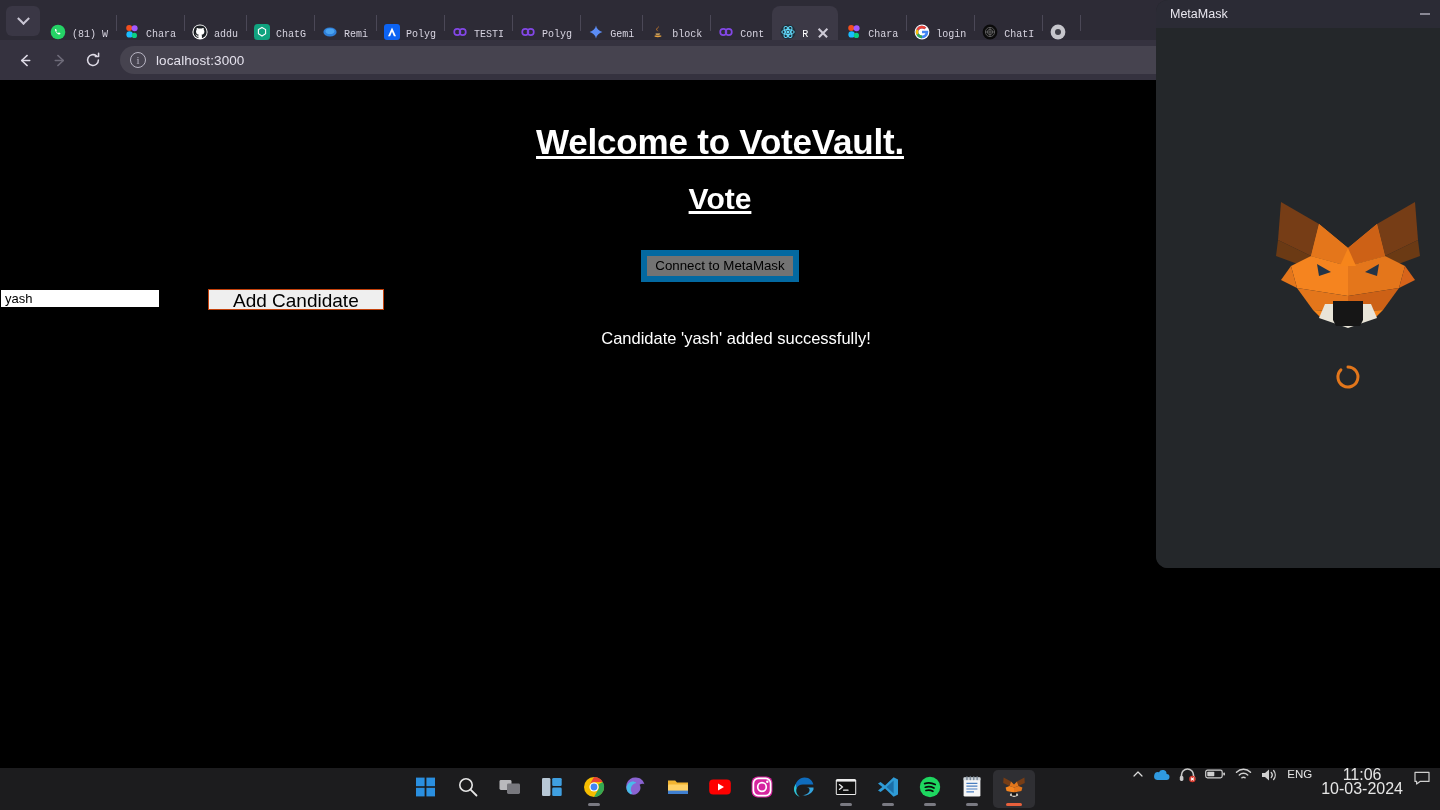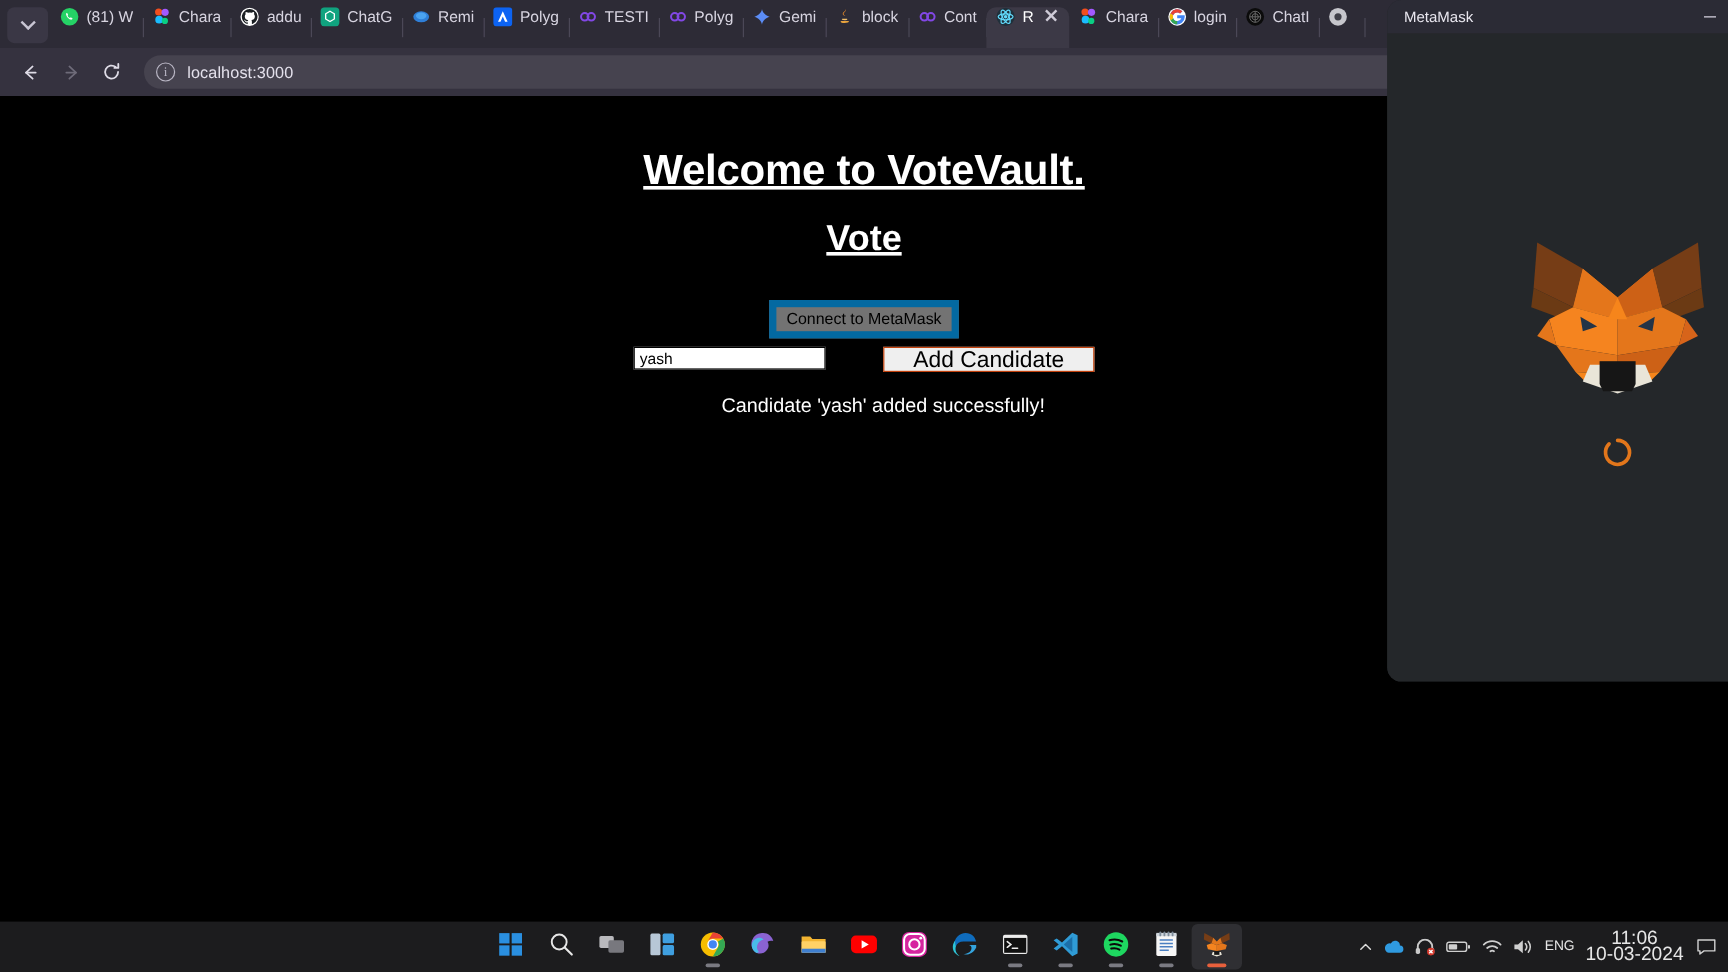--- a/index.html
+++ b/index.html
@@ -24,25 +24,26 @@
   .tablist-btn {
     width:34px; height:30px; margin:0 2px 4px 6px;
     border-radius:6px; background:#3a3745;
     display:flex; align-items:center; justify-content:center;
     flex:0 0 auto; cursor:pointer;
   }
   .chev { width:9px; height:9px; border-right:2px solid #c9c6d4; border-bottom:2px solid #c9c6d4;
           transform:rotate(45deg) translate(-2px,-2px); }
   .tabs-wrap { display:flex; align-items:flex-end; height:40px; flex:1 1 auto; overflow:hidden; }
   .tab {
-    position:relative; display:flex; align-items:flex-start; gap:6px;
+    position:relative; display:flex; align-items:flex-end; gap:6px;
     height:34px; padding:0 8px; flex:0 0 auto;
-    color:#d7d4e0; font-size:13px; cursor:pointer;
+    color:#d7d4e0; font-size:10px; cursor:pointer;
     border-radius:8px 8px 0 0;
     white-space:nowrap;
+    font-family:Liberation Mono, monospace;
   }
   .tab .sep {
     position:absolute; right:-1px; top:9px; width:1px; height:16px; background:#4b4857;
   }
   .tab.active { background:#3c3946; color:#fff; }
   .tab .label { overflow:hidden; max-width:52px; text-overflow:clip; }
   .tab .fav { width:16px; height:16px; flex:0 0 auto; display:block; }
   .tab .closex {
     width:14px; height:14px; position:relative; flex:0 0 auto; margin-left:2px; cursor:pointer;
   }
@@ -81,21 +82,21 @@
   .h-vote {
     margin-top:20px; font-size:30px; font-weight:bold; text-decoration:underline;
   }
   .btn-connect {
     margin-top:34px; display:inline-block;
     background:#737373; color:#000; border:6px solid #0369a1;
     font-size:13.3px; font-family:"Liberation Sans", sans-serif;
     padding:2px 8px; line-height:16px; cursor:pointer;
   }
   .formrow {
-    margin-top:7px; display:flex; justify-content:center; align-items:stretch;gap:48px;
+    margin-top:7px; display:flex; align-items:stretch;gap:48px;
   }
   .cand-input {
     width:160px; height:19px; background:#fff; color:#000;
     border:1px solid #000; font-size:13px; padding:1px 4px;
     font-family:"Liberation Sans", sans-serif; outline:none;
   }
   .btn-add {
     background:#efefef; color:#000; border:1px solid #c2410c;
     font-size:19px; padding:0 24px; cursor:pointer; height:21px;
     font-family:"Liberation Sans", sans-serif;
@@ -130,21 +131,21 @@
     width:42px; height:38px; display:flex; align-items:center; justify-content:center;
     position:relative; border-radius:5px; cursor:pointer; flex:0 0 auto;
   }
   .tb-item.running:after {
     content:""; position:absolute; bottom:2px; left:50%; transform:translateX(-50%);
     width:12px; height:3px; border-radius:2px; background:#7a7a82;
   }
   .tb-item.active { background:#2f2f33; }
   .tb-item.active:after { background:#e8603c; width:16px; }
   .tb-tray {
-    position:absolute; right:8px; display:flex; align-items:center; gap:9px;
+    position:absolute; right:8px; display:flex; align-items:flex-start; gap:9px;
     color:#e6e6e6; font-size:11.5px; height:42px;
   }
   .tray-ic { display:flex; align-items:center; justify-content:center; cursor:pointer; }
   .tb-clock { text-align:center; line-height:13.5px; font-size:16px; cursor:pointer; }
   .tb-notif { width:20px; height:20px; cursor:pointer; display:flex; align-items:center; justify-content:center; }
 </style>
 </head>
 <body>
 
 <div id="root">

